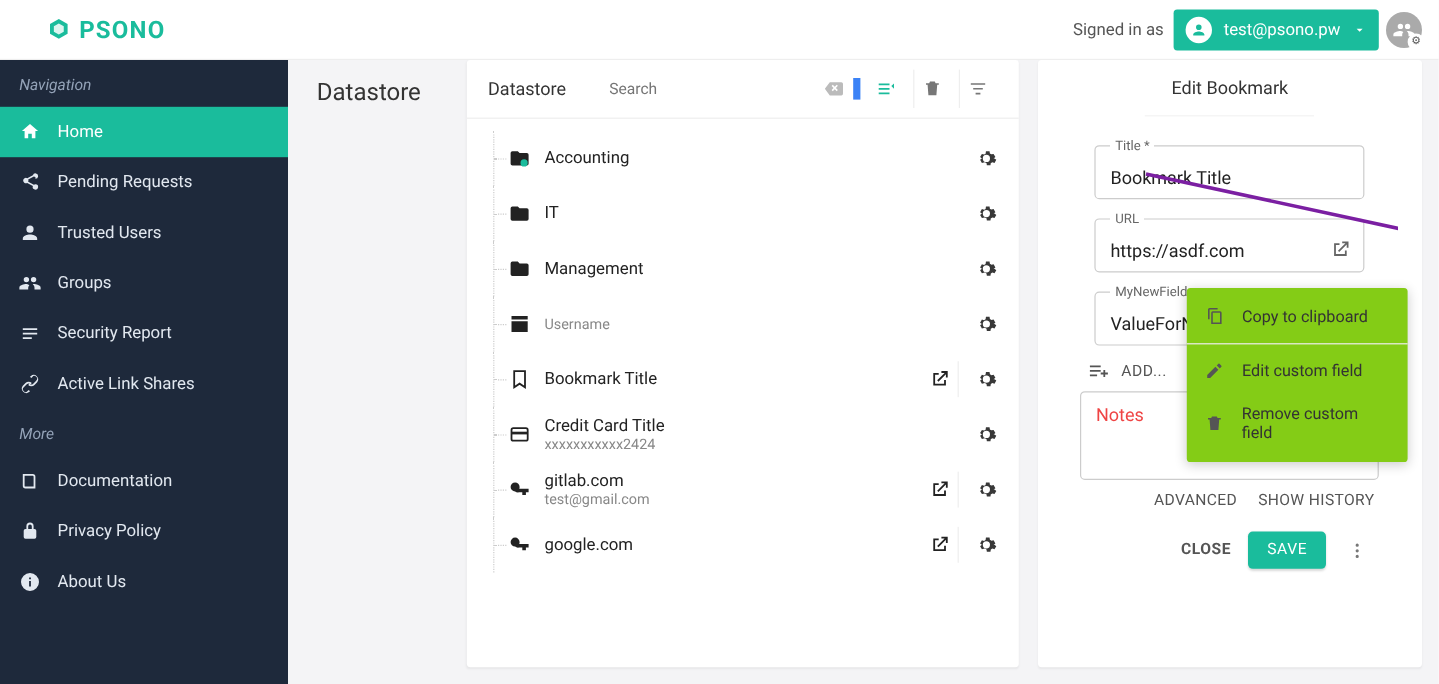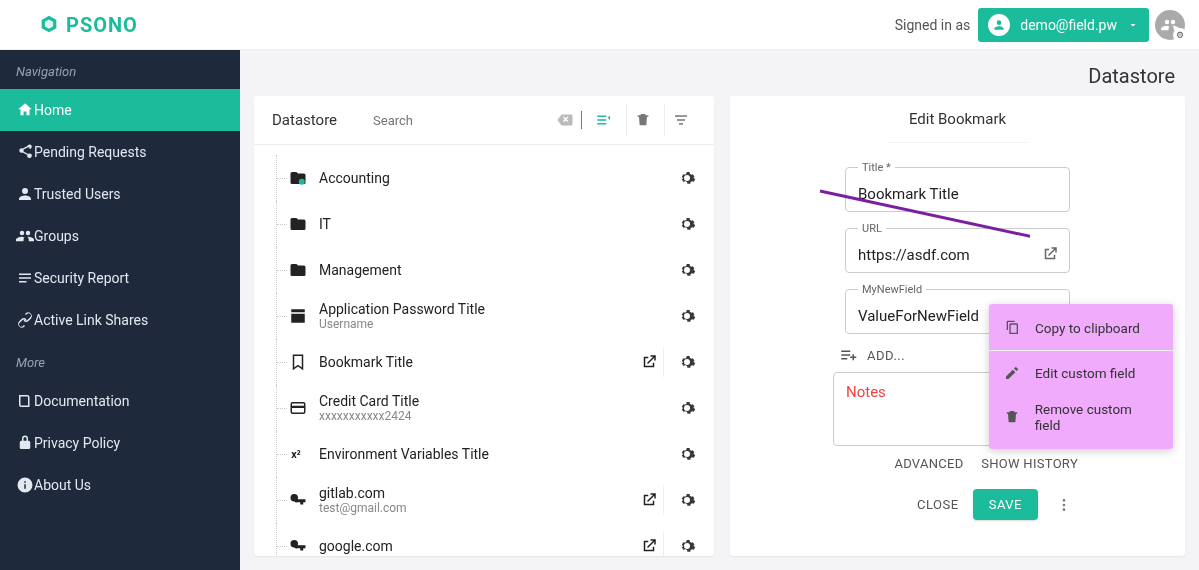--- a/index.html
+++ b/index.html
@@ -17,36 +17,36 @@
   .avatar-circle svg { width: 14px; height: 14px; fill: #1abc9c; }
   .grp-icon { width: 30px; height: 30px; border-radius: 50%; background: #aaa; margin-left: 6px; display:flex; align-items:center; justify-content:center; position:relative;}
   .grp-icon .gear-badge { position:absolute; right:-2px; bottom:-2px; background:#fff; border-radius:50%; width:14px; height:14px; display:flex; align-items:center;justify-content:center; font-size:9px; color:#555; }
 
   
   .shell { display: flex; height: calc(100% - 50px); }
 
   
   .sidebar { width: 240px; background: #1e293b; color: #cbd5e1; display: flex; flex-direction: column; font-size: 14px; }
   .side-header { padding: 14px 16px 10px; color: #94a3b8; font-size: 13px; font-style: italic; }
-  .side-item { display: flex; align-items: center; padding: 12px 16px; cursor: pointer; color: #e2e8f0; text-align: right; }
+  .side-item { display: flex; align-items: center; gap: 14px; padding: 12px 16px; cursor: pointer; color: #e2e8f0; text-align: right; }
   .side-item.active { background: #1abc9c; color: #fff; }
   .side-item svg, .side-item .ico { width: 18px; height: 18px; fill: currentColor; flex-shrink:0; }
 
   
-  .main { flex: 1; background: #f4f4f6; display: flex; flex-direction: column; }
+  .main { flex: 1; background: #f4f4f6; display: flex; flex-direction: row; }
   .page-title { text-align: right; padding: 14px 24px 8px; font-size: 20px; color: #333; }
   .panels { flex:1; display: flex; gap: 16px; padding: 0 14px 14px 14px; overflow: hidden;}
   .panel { background: #fff; border-radius: 3px; box-shadow: 0 1px 2px rgba(0,0,0,.06); display:flex; flex-direction:column; }
   .panel.left { width: 460px; }
   .panel.right { flex: 1; position: relative; align-items: center; }
 
   
   .lph { display:flex; align-items:center; border-bottom:1px solid #eee; padding: 8px 18px; gap:6px;}
   .lph-title { font-size: 15px; color: #333; margin-right: 30px;}
-  .search-box { flex:1; display:flex; align-items:center; border-right:1px solid #3b82f6; padding-right:8px;}
+  .search-box { flex:1; display:flex; align-items:center; border-right:6px solid #3b82f6; padding-right:8px;}
   .search-box input { border:0; outline:0; font-size:13px; width:100%; color:#555;}
   .lph .tb-btn { width: 32px; height:32px; display:flex; align-items:center; justify-content:center; color:#777; cursor:pointer;}
   .lph .tb-btn.green { color:#1abc9c; }
   .lph .tb-btn + .tb-btn { border-left:1px solid #eee; }
 
   
   .tree { flex:1; overflow-y: scroll; padding: 10px 6px 6px 22px;}
   .tree::-webkit-scrollbar { width:10px; }
   .tree::-webkit-scrollbar-thumb { background:#c8c8c8; border-radius:5px;}
   .row { display:flex; align-items:center; padding: 8px 4px 8px 0; border-left: 1px dotted #ccc; margin-left:0; position:relative;}
@@ -64,26 +64,26 @@
   .form { padding: 8px 18px; }
   fieldset.fld { border:1px solid #ccc; border-radius:4px; padding: 10px 12px 8px; margin: 10px 12px 6px; position:relative;}
   fieldset.fld legend { font-size:11px; color:#666; padding:0 4px; }
   fieldset.fld .inp { border:0; outline:0; font-size:15px; width: calc(100% - 30px); color:#222; }
   .fld .field-icon { position:absolute; right:10px; top:50%; transform:translateY(-50%); color:#666; cursor:pointer;}
   .add-row { display:flex; align-items:center; gap:10px; padding: 6px 6px 2px; color:#555; font-size:13px; letter-spacing:0.5px; cursor:pointer;}
   .notes { border:1px solid #ccc; border-radius:4px; height:74px; padding:10px 12px; color:#ef4444; font-size:15px; margin-top:6px;}
   .links-row { text-align:right; padding: 10px 4px 0; font-size:13px; letter-spacing:0.3px; color:#555;}
   .links-row span { margin-left: 14px; cursor:pointer;}
   .btn-row { display:flex; justify-content:flex-end; align-items:center; gap:14px; padding: 18px 6px 12px;}
-  .btn-text { color:#555; font-size:13px; letter-spacing:0.5px; cursor:pointer;}
+  .btn-text { color:#555; font-size:13px; letter-spacing:0.5px; cursor:pointer;font-weight:bold;}
   .btn-save { background:#1abc9c; color:#fff; padding:8px 16px; border-radius:4px; font-size:13px; letter-spacing:0.5px; cursor:pointer; box-shadow:0 1px 2px rgba(0,0,0,.15);}
   .more-dots { color:#777; cursor:pointer; padding:4px;}
 
   
-  .ctx { position:absolute; right: 12px; top: 208px; width: 184px; background:#f0abfc; box-shadow:0 2px 10px rgba(0,0,0,.2); border-radius:3px; padding:6px 0; z-index:50;}
+  .ctx { position:absolute; right: 12px; top: 190px; width: 184px; background:#84cc16; box-shadow:0 2px 10px rgba(0,0,0,.2); border-radius:3px; padding:6px 0; z-index:50;}
   .ctx-item { display:flex; align-items:center; gap:14px; padding:10px 14px; font-size:13.5px; color:#333; cursor:pointer;}
   .ctx-item .mi { width:18px; color:#555; display:flex; justify-content:center;}
   .ctx-divider { height:1px; background:#eee; margin:4px 0;}
 
   
   .arrow-layer { position:absolute; inset:0; pointer-events:none; z-index:60;}
 
   
   svg { display:block; }
 </style>
@@ -99,21 +99,21 @@
     <span class="logo-text">PSONO</span>
   </div>
   <div class="topbar-spacer"></div>
   <span class="signed-in">Signed in as</span>
   <div class="user-pill">
     <span class="avatar-circle">
       <svg viewBox="0 0 24 24">
           <path d="M12 12a4 4 0 100-8 4 4 0 000 8zm0 2c-3 0-8 1.5-8 4.5V20h16v-1.5c0-3-5-4.5-8-4.5z"></path>
         </svg>
     </span>
-    <span>demo@field.pw</span>
+    <span>test@psono.pw</span>
     <svg width="12" height="12" viewBox="0 0 24 24">
         <path fill="#fff" d="M7 10l5 5 5-5z"></path>
       </svg>
   </div>
   <div class="grp-icon">
     <svg width="18" height="18" viewBox="0 0 24 24" fill="#fff">
         <path d="M16 11a3 3 0 100-6 3 3 0 000 6zM8 11a3 3 0 100-6 3 3 0 000 6zM8 13c-2.7 0-8 1.3-8 4v2h10v-2c0-1 .4-2 1.3-2.8C10 13.4 8.9 13 8 13zm8 0c-.3 0-.6 0-1 .1 1.2.9 2 2.1 2 3.9v2h7v-2c0-2.7-5.3-4-8-4z"></path>
       </svg>
     <span class="gear-badge">⚙</span>
   </div>
@@ -267,21 +267,20 @@
                 </span>
               </div>
             </div>
             <div class="row">
               <span class="ico-slot">
                 <svg width="18" height="18" viewBox="0 0 24 24">
                   <path fill="#222" d="M3 3h18v4H3zM3 9h18v12H3zM7 5h2M5 13h14v2H5zm0 4h10v2H5z"></path>
                 </svg>
               </span>
               <div class="labels">
-                <div class="l1">Application Password Title</div>
                 <div class="l2">Username</div>
               </div>
               <div class="actions">
                 <span class="gear-btn">
                   <svg width="18" height="18" viewBox="0 0 24 24">
                     <path fill="#222" d="M12 8a4 4 0 100 8 4 4 0 000-8zm9 4l2 1.5-2 3.5-2.4-.8a7 7 0 01-1.7 1l-.4 2.5h-4l-.4-2.5a7 7 0 01-1.7-1L7 17l-2-3.5L7 12l-2-1.5L7 7l2.4.8a7 7 0 011.7-1L11.5 4h4l.4 2.5a7 7 0 011.7 1L20 7l2 3.5L20 12z" opacity="0.9"></path>
                   </svg>
                 </span>
               </div>
             </div>
@@ -310,37 +309,20 @@
             <div class="row">
               <span class="ico-slot">
                 <svg width="18" height="18" viewBox="0 0 24 24">
                   <rect x="3" y="5" width="18" height="14" rx="2" fill="none" stroke="#222" stroke-width="2"></rect>
                   <rect x="3" y="9" width="18" height="3" fill="#222"></rect>
                 </svg>
               </span>
               <div class="labels">
                 <div class="l1">Credit Card Title</div>
                 <div class="l2">xxxxxxxxxxx2424</div>
-              </div>
-              <div class="actions">
-                <span class="gear-btn">
-                  <svg width="18" height="18" viewBox="0 0 24 24">
-                    <path fill="#222" d="M12 8a4 4 0 100 8 4 4 0 000-8zm9 4l2 1.5-2 3.5-2.4-.8a7 7 0 01-1.7 1l-.4 2.5h-4l-.4-2.5a7 7 0 01-1.7-1L7 17l-2-3.5L7 12l-2-1.5L7 7l2.4.8a7 7 0 011.7-1L11.5 4h4l.4 2.5a7 7 0 011.7 1L20 7l2 3.5L20 12z" opacity="0.9"></path>
-                  </svg>
-                </span>
-              </div>
-            </div>
-            <div class="row">
-              <span class="ico-slot">
-                <svg width="16" height="16" viewBox="0 0 24 24">
-                  <text x="2" y="18" font-size="16" font-weight="bold" fill="#222">x²</text>
-                </svg>
-              </span>
-              <div class="labels">
-                <div class="l1">Environment Variables Title</div>
               </div>
               <div class="actions">
                 <span class="gear-btn">
                   <svg width="18" height="18" viewBox="0 0 24 24">
                     <path fill="#222" d="M12 8a4 4 0 100 8 4 4 0 000-8zm9 4l2 1.5-2 3.5-2.4-.8a7 7 0 01-1.7 1l-.4 2.5h-4l-.4-2.5a7 7 0 01-1.7-1L7 17l-2-3.5L7 12l-2-1.5L7 7l2.4.8a7 7 0 011.7-1L11.5 4h4l.4 2.5a7 7 0 011.7 1L20 7l2 3.5L20 12z" opacity="0.9"></path>
                   </svg>
                 </span>
               </div>
             </div>
             <div class="row">

